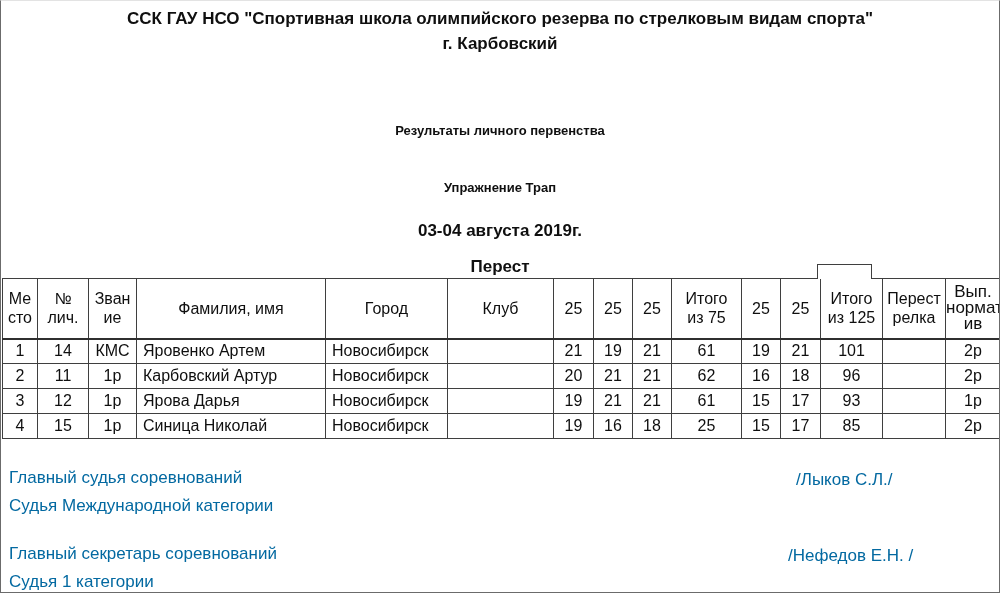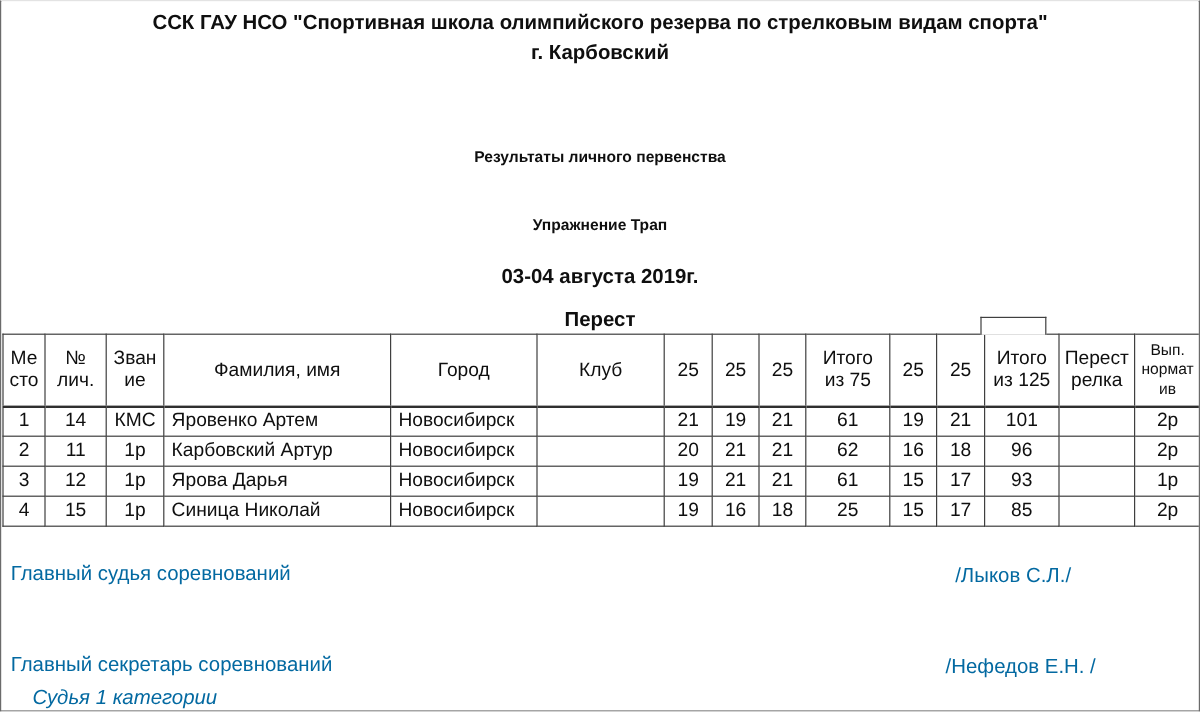--- a/index.html
+++ b/index.html
@@ -22,38 +22,38 @@
   .exercise  { top:179px; font-size:13px; }
   .dates     { top:220px; font-size:17px; }
   .category  { top:256px; font-size:17px; }
 
   .table-wrap { position:absolute; top:277px; left:1px; width:870px; }
   table { border-collapse:collapse; table-layout:fixed; width:998px; font-size:16px; color:#0f0f0f; }
   th, td { border:1px solid #3f3f3f; overflow:hidden; }
   thead tr { height:60px; }
   tbody tr { height:25px; }
   th { font-weight:normal; text-align:center; white-space:pre-line; line-height:19px; vertical-align:middle; }
-  th.c14 { font-size:13px; line-height:16px; }
+  th.c14 { font-size:17px; line-height:16px; }
   thead th { border-bottom:2px solid #2f2f2f; }
   td { text-align:center; vertical-align:middle; }
   tbody td.c3, tbody td.c4 { text-align:left; padding-left:6px; }
   .c0{width:35px}.c1{width:51px}.c2{width:48px}.c3{width:189px}.c4{width:122px}
   .c5{width:106px}.c6{width:40px}.c7{width:39px}.c8{width:39px}.c9{width:70px}
   .c10{width:39px}.c11{width:40px}.c12{width:62px}.c13{width:63px}.c14{width:55px}
 
   .ext-cell { position:absolute; top:-14px; right:0; width:55px; height:15px;
               border:1px solid #3f3f3f; border-bottom:none; background:#fff; }
 
   .fline { position:absolute; font-size:17px; color:#0369a1; white-space:nowrap; }
   .f1-label { left:8px;   top:467px; }
   .f1-name  { left:795px; top:469px; }
   .f1-title { left:8px;   top:495px; }
   .f2-label { left:8px;   top:543px; }
   .f2-name  { left:787px; top:545px; }
-  .f2-title { left:26px;   top:571px;font-style:italic; }
+  .f2-title { left:8px;   top:571px; }
 </style>
 </head>
 <body>
 
 <div class="page">
 
   <div class="hline org1">ССК ГАУ НСО "Спортивная школа олимпийского резерва по стрелковым видам спорта"</div>
   <div class="hline org2">г. Карбовский</div>
   <div class="hline restitle">Результаты личного первенства</div>
   <div class="hline exercise">Упражнение Трап</div>
@@ -158,17 +158,18 @@
             <td class="c12">85</td>
             <td class="c13"></td>
             <td class="c14">2р</td>
           </tr>
         </tbody>
     </table>
   </div>
 
   <div class="fline f1-label">Главный судья соревнований</div>
   <div class="fline f1-name">/Лыков С.Л./</div>
+  <div class="fline f1-title">Судья Международной категории</div>
   <div class="fline f2-label">Главный секретарь соревнований</div>
   <div class="fline f2-name">/Нефедов Е.Н. /</div>
   <div class="fline f2-title">Судья 1 категории</div>
 
 </div>
 
 </body></html>

